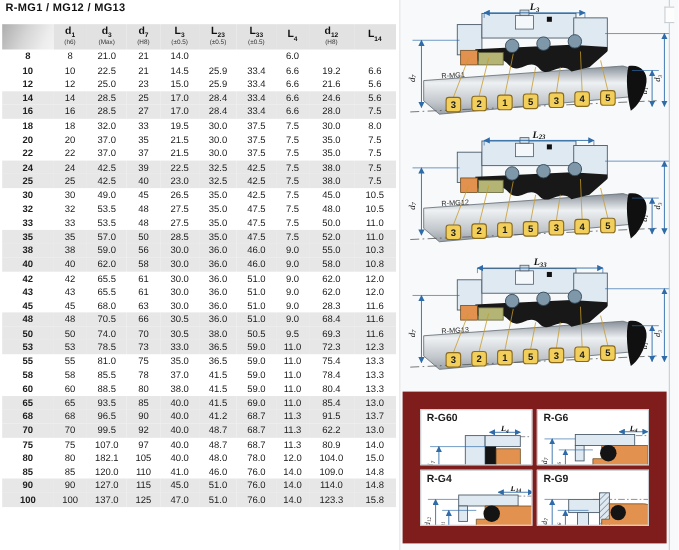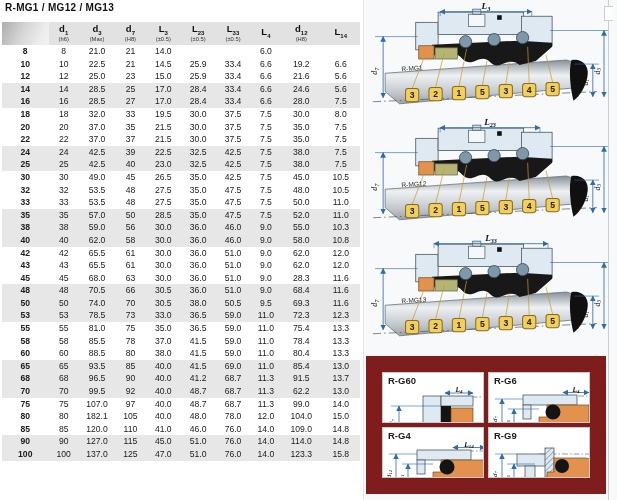--- a/index.html
+++ b/index.html
@@ -492,21 +492,21 @@
           </tr>
           <tr>
             <td>75</td>
             <td>75</td>
             <td>107.0</td>
             <td>97</td>
             <td>40.0</td>
             <td>48.7</td>
             <td>68.7</td>
             <td>11.3</td>
-            <td>99.0</td>
+            <td>80.9</td>
             <td>14.0</td>
           </tr>
           <tr>
             <td>80</td>
             <td>80</td>
             <td>182.1</td>
             <td>105</td>
             <td>40.0</td>
             <td>48.0</td>
             <td>78.0</td>

